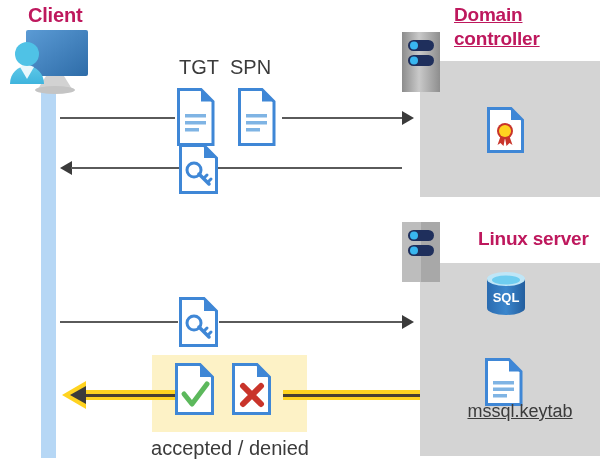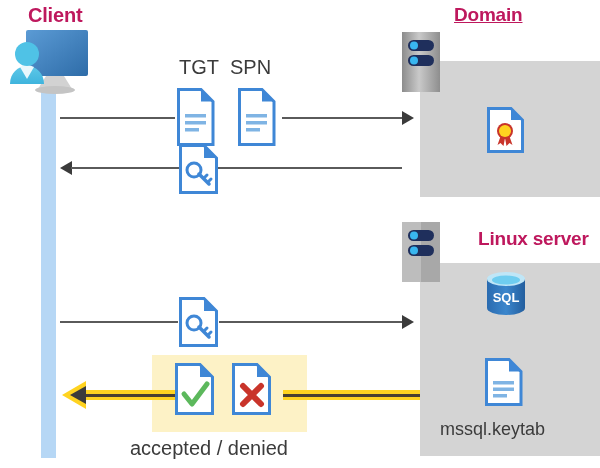--- a/index.html
+++ b/index.html
@@ -41,20 +41,21 @@
 
   svg{display:block;overflow:visible;}
 </style>
 </head>
 <body>
 
 <div class="abs gray-panel" style="left:420px;top:61px;width:180px;height:136px;"></div>
 
 <div class="abs title-bold" style="left:454px;top:3px;width:146px;text-decoration:underline;">
   <div>Domain</div>
+  <div>controller</div>
 </div>
 
 <div class="abs" style="left:402px;top:32px;">
   <svg width="38" height="60" viewBox="0 0 38 60">
     <defs>
       <linearGradient id="gsrv" x1="0" y1="0" x2="1" y2="0">
         <stop offset="0" stop-color="#8c8c8c"></stop>
           <stop offset="0.45" stop-color="#c9c9c9"></stop>
         <stop offset="1" stop-color="#8e8e8e"></stop>
       </linearGradient>
@@ -113,21 +114,21 @@
 <div class="abs" style="left:485px;top:358px;">
   <svg width="38" height="48" viewBox="0 0 38 48">
     <path d="M1.5 1.5 H24 L36 13.5 V46.5 H1.5 Z" fill="#ffffff" stroke="#3f87d6" stroke-width="3"></path>
     <path d="M24 1.5 L36 13.5 H24 Z" fill="#3f87d6"></path>
     <rect x="8" y="23" width="21" height="3.5" fill="#7fb4e4"></rect>
     <rect x="8" y="29.5" width="21" height="3.5" fill="#7fb4e4"></rect>
     <rect x="8" y="36" width="14" height="3.5" fill="#7fb4e4"></rect>
   </svg>
 </div>
 
-<div class="abs label-plain" style="left:440px;top:418px;width:160px;">mssql.keytab</div>
+<div class="abs label-plain" style="left:440px;top:400px;width:160px;text-align:center;text-decoration:underline;">mssql.keytab</div>
 
 <div class="abs title-bold" style="left:28px;top:3px;width:110px;font-size:20px;">Client</div>
 
 <div class="abs lifeline" style="left:41px;top:86px;width:15px;height:372px;"></div>
 
 <div class="abs" style="left:6px;top:28px;">
   <svg width="96" height="68" viewBox="0 0 96 68">
     <defs>
       <linearGradient id="gmon" x1="0" y1="0" x2="1" y2="1">
         <stop offset="0" stop-color="#5b9bd5"></stop>
@@ -223,13 +224,13 @@
 </div>
 
 <div class="abs" style="left:232px;top:363px;">
   <svg width="40" height="52" viewBox="0 0 40 52">
     <path d="M1.5 1.5 H25 L37.5 14 V50.5 H1.5 Z" fill="#ffffff" stroke="#3f87d6" stroke-width="3"></path>
     <path d="M25 1.5 L37.5 14 H25 Z" fill="#3f87d6"></path>
     <path d="M11 23 L29 41 M29 23 L11 41" fill="none" stroke="#c9342a" stroke-width="6" stroke-linecap="round"></path>
   </svg>
 </div>
 
-<div class="abs label-plain" style="left:130px;top:437px;width:200px;text-align:left;font-size:20px;">accepted / denied</div>
+<div class="abs label-plain" style="left:130px;top:437px;width:200px;text-align:center;font-size:20px;">accepted / denied</div>
 
 </body></html>

